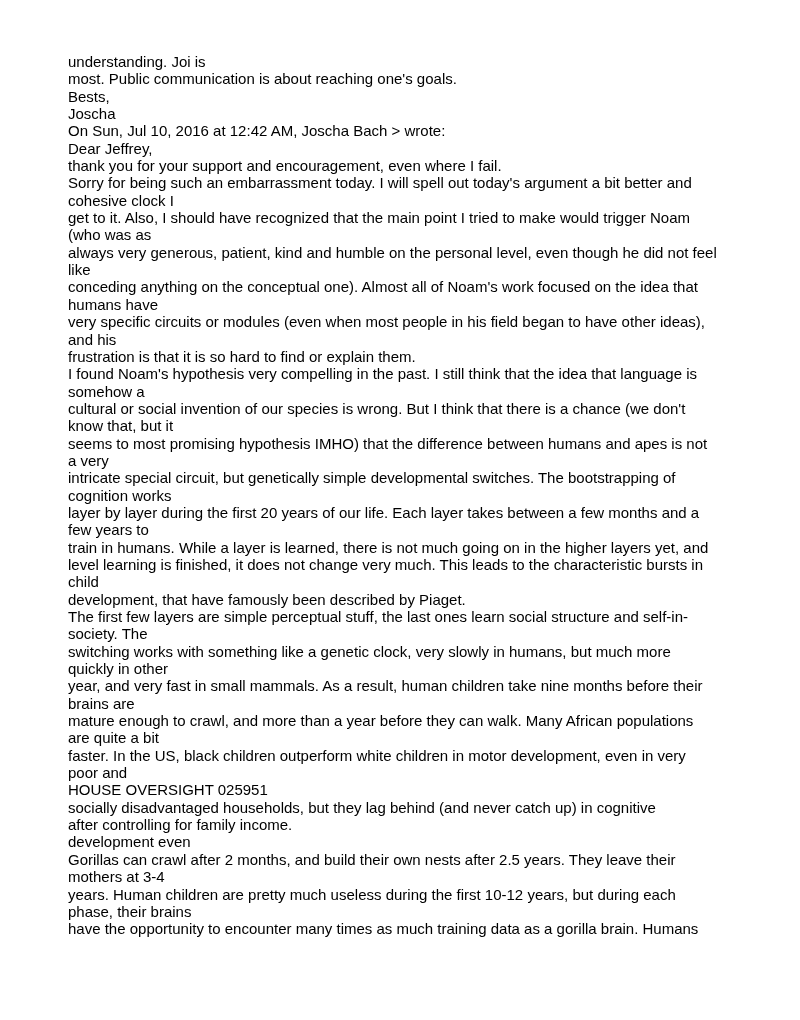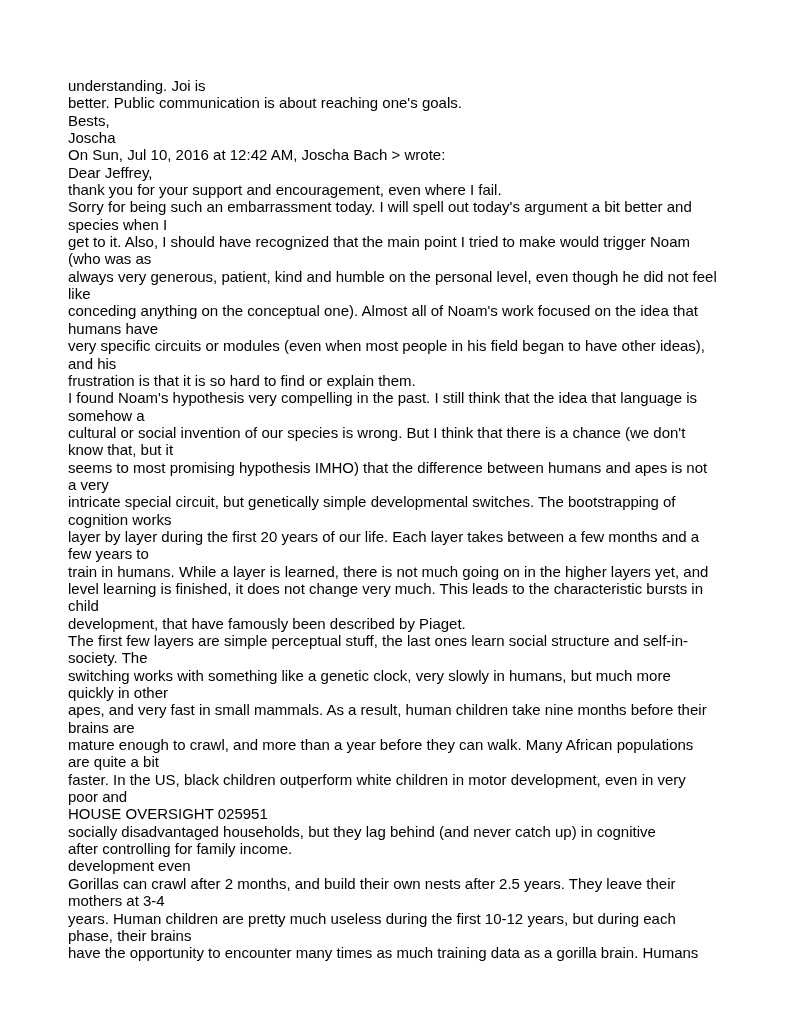--- a/index.html
+++ b/index.html
@@ -16,41 +16,40 @@
   }
   .email-text-body {
     position: absolute;
     left: 68px;
     top: 53px;
     font-family: "Liberation Sans", sans-serif;
     font-size: 15px;
     line-height: 17.35px;
     color: #000000;
     letter-spacing: 0;
-    margin-top: 24px;
   }
   .text-line {
     white-space: pre;
     min-height: 17.35px;
   }
 </style>
 </head>
 <body>
 
 <div class="page">
   <div class="email-text-body">
       <div class="text-line">understanding. Joi is</div>
-      <div class="text-line">better. Public communication is about reaching one's goals.</div>
+      <div class="text-line">most. Public communication is about reaching one's goals.</div>
       <div class="text-line">Bests,</div>
       <div class="text-line">Joscha</div>
       <div class="text-line">On Sun, Jul 10, 2016 at 12:42 AM, Joscha Bach &gt; wrote:</div>
       <div class="text-line">Dear Jeffrey,</div>
       <div class="text-line">thank you for your support and encouragement, even where I fail.</div>
       <div class="text-line">Sorry for being such an embarrassment today. I will spell out today's argument a bit better and</div>
-      <div class="text-line">species when I</div>
+      <div class="text-line">cohesive clock I</div>
       <div class="text-line">get to it. Also, I should have recognized that the main point I tried to make would trigger Noam</div>
       <div class="text-line">(who was as</div>
       <div class="text-line">always very generous, patient, kind and humble on the personal level, even though he did not feel</div>
       <div class="text-line">like</div>
       <div class="text-line">conceding anything on the conceptual one). Almost all of Noam's work focused on the idea that</div>
       <div class="text-line">humans have</div>
       <div class="text-line">very specific circuits or modules (even when most people in his field began to have other ideas),</div>
       <div class="text-line">and his</div>
       <div class="text-line">frustration is that it is so hard to find or explain them.</div>
       <div class="text-line">I found Noam's hypothesis very compelling in the past. I still think that the idea that language is</div>
@@ -64,21 +63,21 @@
       <div class="text-line">layer by layer during the first 20 years of our life. Each layer takes between a few months and a</div>
       <div class="text-line">few years to</div>
       <div class="text-line">train in humans. While a layer is learned, there is not much going on in the higher layers yet, and</div>
       <div class="text-line">level learning is finished, it does not change very much. This leads to the characteristic bursts in</div>
       <div class="text-line">child</div>
       <div class="text-line">development, that have famously been described by Piaget.</div>
       <div class="text-line">The first few layers are simple perceptual stuff, the last ones learn social structure and self-in-</div>
       <div class="text-line">society. The</div>
       <div class="text-line">switching works with something like a genetic clock, very slowly in humans, but much more</div>
       <div class="text-line">quickly in other</div>
-      <div class="text-line">apes, and very fast in small mammals. As a result, human children take nine months before their</div>
+      <div class="text-line">year, and very fast in small mammals. As a result, human children take nine months before their</div>
       <div class="text-line">brains are</div>
       <div class="text-line">mature enough to crawl, and more than a year before they can walk. Many African populations</div>
       <div class="text-line">are quite a bit</div>
       <div class="text-line">faster. In the US, black children outperform white children in motor development, even in very</div>
       <div class="text-line">poor and</div>
       <div class="text-line">HOUSE OVERSIGHT 025951</div>
       <div class="text-line">socially disadvantaged households, but they lag behind (and never catch up) in cognitive</div>
       <div class="text-line">after controlling for family income.</div>
       <div class="text-line">development even</div>
       <div class="text-line">Gorillas can crawl after 2 months, and build their own nests after 2.5 years. They leave their</div>

